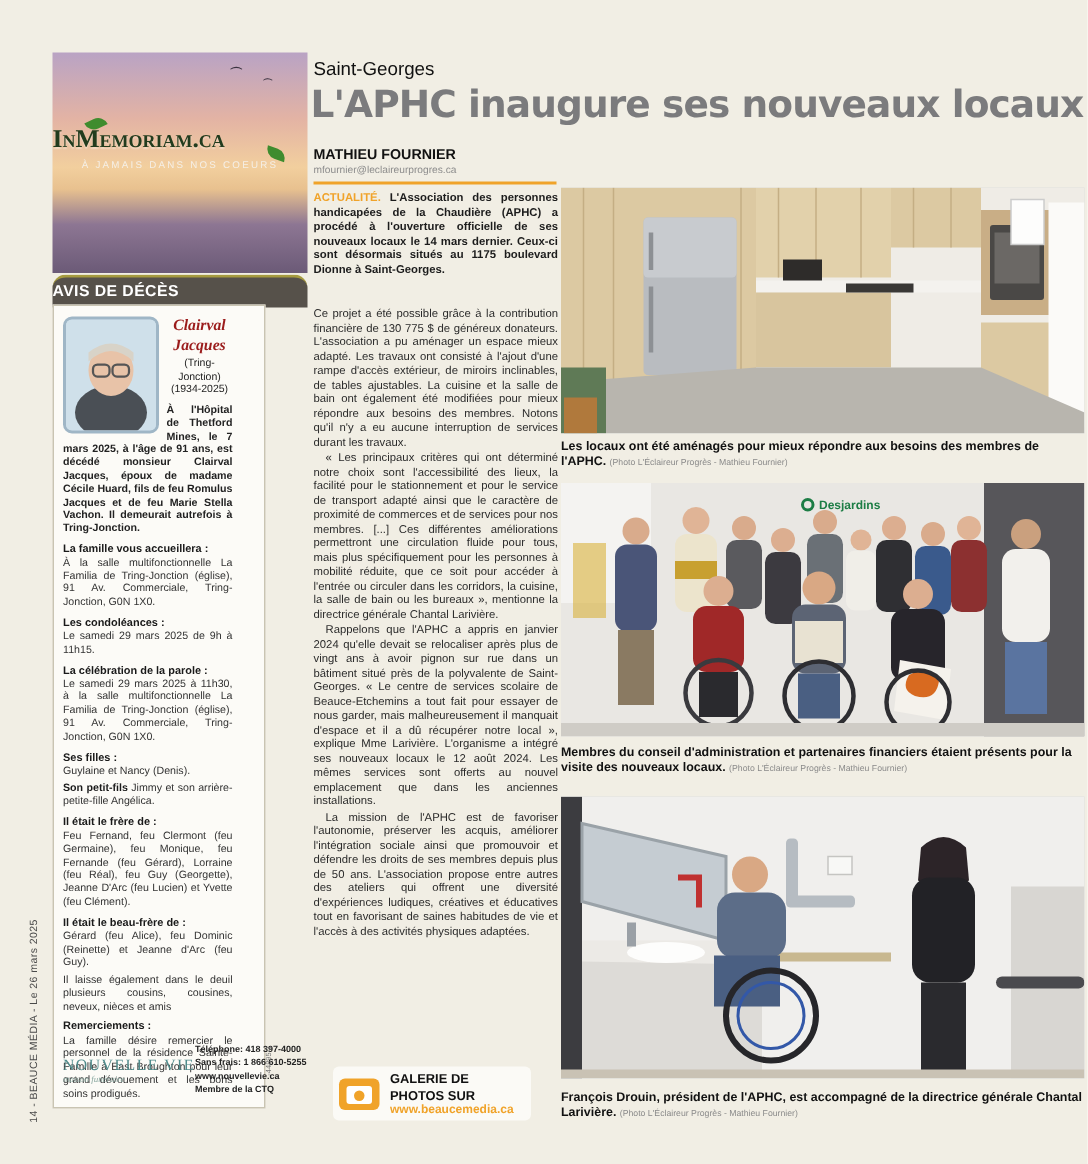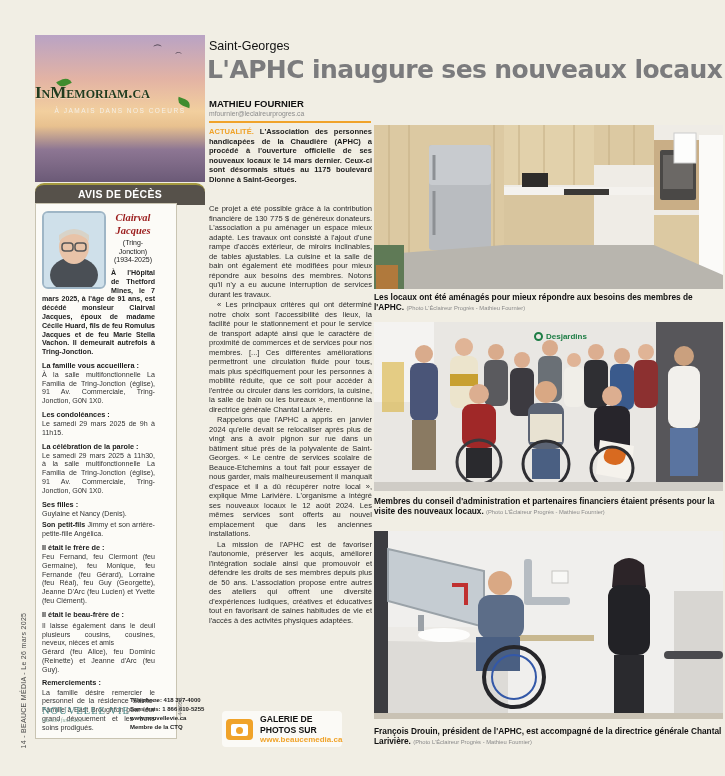--- a/index.html
+++ b/index.html
@@ -16,21 +16,21 @@
             font-size:17px;color:#223c1e;text-shadow:0 1px 1px rgba(255,255,255,.4);}
   .ad-tagline{position:absolute;left:0;right:0;top:72px;text-align:center;font-size:6.5px;
               letter-spacing:1.5px;color:#f5efe6;}
   .leaf{position:absolute;width:14px;height:7px;background:#3f8c2e;border-radius:0 7px 0 7px;}
   .leaf1{left:22px;top:44px;transform:rotate(-25deg);}
   .leaf2{right:14px;top:64px;transform:rotate(20deg);}
   .bird{position:absolute;color:#3a3340;font-size:9px;font-weight:bold;}
   
   .obit-banner{position:absolute;left:35px;top:183px;width:170px;height:20px;background:#56514a;
                border-top:2px solid #a59a3f;border-radius:9px 9px 0 0;color:#fff;font-weight:bold;
-               font-size:10.5px;text-align:center;line-height:18px;letter-spacing:.3px;}
+               font-size:10.5px;text-align:left;line-height:18px;letter-spacing:.3px;}
   .obit-box{position:absolute;left:35px;top:203px;width:142px;height:536px;background:#fcfbf7;
             border:1px solid #c9c4b2;box-sizing:border-box;padding:6px 21px 0 6px;font-size:7.1px;line-height:1.24;}
   .obit-photo{float:left;width:60px;height:74px;border:2px solid #9fb6c6;border-radius:6px;
               margin:1px 5px 2px 0;overflow:hidden;background:#cfe0ea;}
   .obit-name{font-family:"Liberation Serif",serif;font-style:italic;font-weight:bold;
              font-size:10.5px;color:#9b1c1c;text-align:center;margin:1px 0 2px 66px;}
   .obit-sub{font-size:7px;text-align:center;margin-left:66px;color:#222;}
   .obit-intro{text-align:justify;margin-top:4px;font-weight:bold;color:#222;}
   .obit-h{font-weight:bold;font-size:7.3px;margin:4px 0 1px 0;clear:none;}
   .obit-p{text-align:justify;color:#333;}
@@ -47,21 +47,21 @@
   .byline{position:absolute;left:209px;top:98px;font-size:9.5px;font-weight:bold;color:#111;}
   .byline-email{position:absolute;left:209px;top:110px;font-size:6.8px;color:#8c8c8c;}
   .rule{position:absolute;left:209px;top:121px;width:162px;height:2px;background:#f0a32a;}
   .body-col{position:absolute;left:209px;top:127px;width:163px;font-size:7.55px;line-height:1.26;
             text-align:justify;color:#2b2b2b;}
   .lead{font-weight:bold;color:#1c1c1c;margin-bottom:20px;}
   .lead .actu{color:#f0a32a;}
   .body-col p{margin:0 0 1px 0;text-indent:8px;}
   .body-col p.first{text-indent:0;}
   
-  .promo{position:absolute;left:222px;top:711px;width:120px;height:36px;background:#fbfaf6;
+  .promo{position:absolute;left:222px;top:711px;width:132px;height:36px;background:#fbfaf6;
          border-radius:4px;display:flex;align-items:center;gap:7px;padding:2px 4px;box-sizing:border-box;}
   .cam{width:27px;height:21px;background:#f0a32a;border-radius:4px;position:relative;flex:0 0 auto;}
   .cam:before{content:"";position:absolute;left:5px;top:5px;width:17px;height:12px;background:#fff;border-radius:2px;}
   .cam:after{content:"";position:absolute;left:10px;top:8px;width:7px;height:7px;background:#f0a32a;border-radius:50%;}
   .promo-label{font-size:8.6px;font-weight:bold;color:#111;line-height:1.2;}
   .promo-url{font-size:8px;font-weight:bold;color:#f0a32a;}
   
   .photo{position:absolute;left:374px;width:349px;overflow:hidden;background:#ddd;}
   .ph1{top:125px;height:164px;}
   .ph2{top:322px;height:169px;}
@@ -115,22 +115,22 @@
     <div class="obit-p">Le samedi 29 mars 2025 à 11h30, à la salle multifonctionnelle La Familia de Tring-Jonction (église), 91 Av. Commerciale, Tring-Jonction, G0N 1X0.</div>
     <div class="obit-h">Ses filles :</div>
     <div class="obit-p">Guylaine et Nancy (Denis).</div>
     <div class="obit-p obit-inline" style="margin-top:3px;">
       <b>Son petit-fils</b>
       <span> Jimmy et son arrière-petite-fille Angélica.</span>
     </div>
     <div class="obit-h">Il était le frère de :</div>
     <div class="obit-p">Feu Fernand, feu Clermont (feu Germaine), feu Monique, feu Fernande (feu Gérard), Lorraine (feu Réal), feu Guy (Georgette), Jeanne D'Arc (feu Lucien) et Yvette (feu Clément).</div>
     <div class="obit-h">Il était le beau-frère de :</div>
+    <div class="obit-p">Gérard (feu Alice), feu Dominic (Reinette) et Jeanne d'Arc (feu Guy).</div>
     <div class="obit-p" style="margin-top:3px;">Il laisse également dans le deuil plusieurs cousins, cousines, neveux, nièces et amis</div>
-    <div class="obit-p">Gérard (feu Alice), feu Dominic (Reinette) et Jeanne d'Arc (feu Guy).</div>
     <div class="obit-h">Remerciements :</div>
     <div class="obit-p">La famille désire remercier le personnel de la résidence Sainte-Famille à East Broughton pour leur grand dévouement et les bons soins prodigués.</div>
 
     <div class="obit-footer">
       <div>
         <div class="nv-logo">NOUVELLE VIE</div>
         <div class="nv-sub">maison funéraire</div>
       </div>
       <div class="nv-contact">
         <div>Téléphone: 418 397-4000</div>

